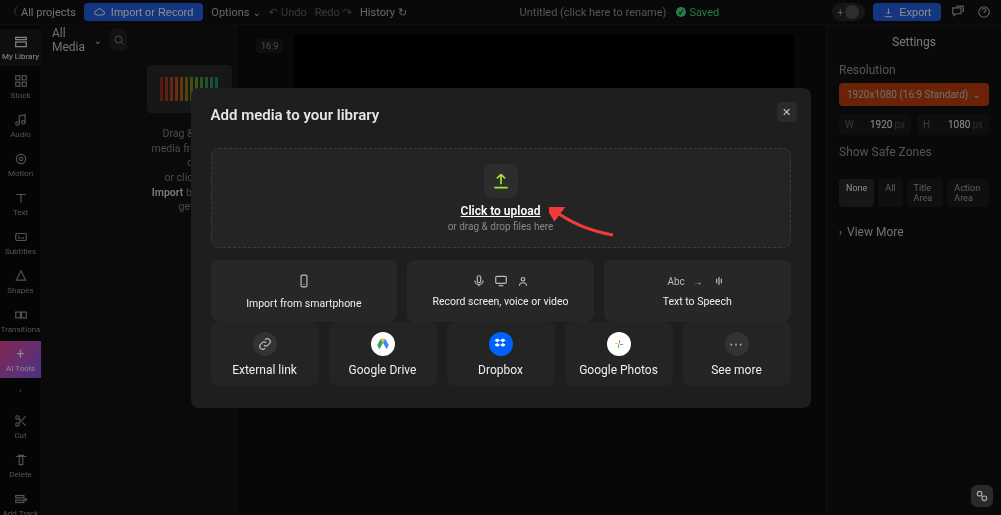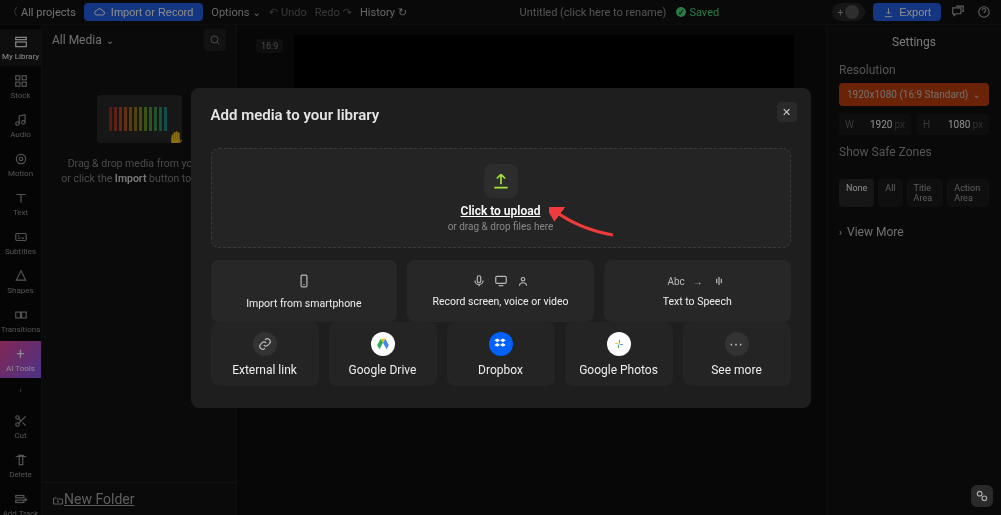--- a/index.html
+++ b/index.html
@@ -22,21 +22,21 @@
   .pill .avatar{width:14px;height:14px;border-radius:50%;background:#555}
   .icon-btn{color:#aaa;cursor:pointer;padding:2px}
   
   .main{display:flex;height:490px}
   .leftrail{width:42px;background:#0a0a0a;border-right:1px solid #1a1a1a;display:flex;flex-direction:column;align-items:center;padding-top:4px;gap:2px}
   .rail-item{width:100%;display:flex;flex-direction:column;align-items:center;gap:2px;padding:5px 0;font-size:8px;color:#999;cursor:pointer}
   .rail-item.active{background:#1a1a1a;color:#fff}
   .rail-item.ai{background:linear-gradient(135deg,#ec4899,#8b5cf6);color:#fff}
   .rail-icon{width:16px;height:16px;display:flex;align-items:center;justify-content:center}
   .rail-spacer{flex:1}
-  .library{width:195px;background:#131313;border-right:1px solid #1a1a1a;display:flex;flex-direction:column}
+  .library{width:195px;background:#131313;border-right:1px solid #1a1a1a;display:flex;flex-direction:row}
   .lib-header{height:30px;display:flex;align-items:center;padding:0 10px;gap:8px}
   .lib-title{font-size:12px;color:#ccc;display:flex;align-items:center;gap:4px}
   .search-btn{margin-left:auto;width:22px;height:22px;background:#222;border-radius:4px;display:flex;align-items:center;justify-content:center;color:#888;cursor:pointer}
   .lib-body{flex:1;padding:10px;color:#888;font-size:10.5px;position:relative}
   .thumb{width:85px;height:48px;background:#2a2a2a;border-radius:4px;margin:30px auto 14px;position:relative;overflow:hidden;display:flex;align-items:center;justify-content:center}
   .thumb-wave{width:70%;height:24px;background:linear-gradient(90deg,#dc2626 0%,#f97316 30%,#84cc16 60%,#06b6d4 100%);opacity:.7;-webkit-mask:repeating-linear-gradient(90deg,#000 0 3px,transparent 3px 5px);mask:repeating-linear-gradient(90deg,#000 0 3px,transparent 3px 5px)}
   .hand-icon{position:absolute;bottom:-6px;right:-6px;color:#ddd;font-size:16px}
   .lib-hint{text-align:center;line-height:1.4}
   .lib-hint b{color:#ddd;font-weight:600}
   .lib-footer{padding:8px 10px;border-top:1px solid #222}

